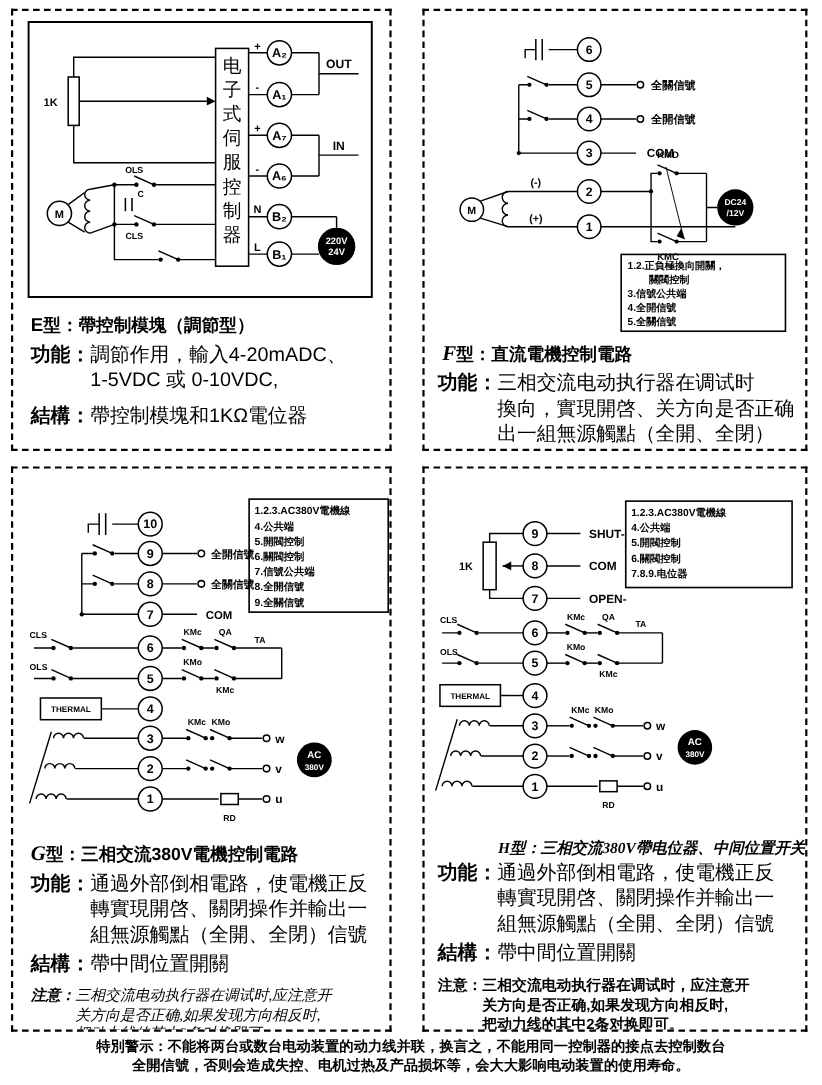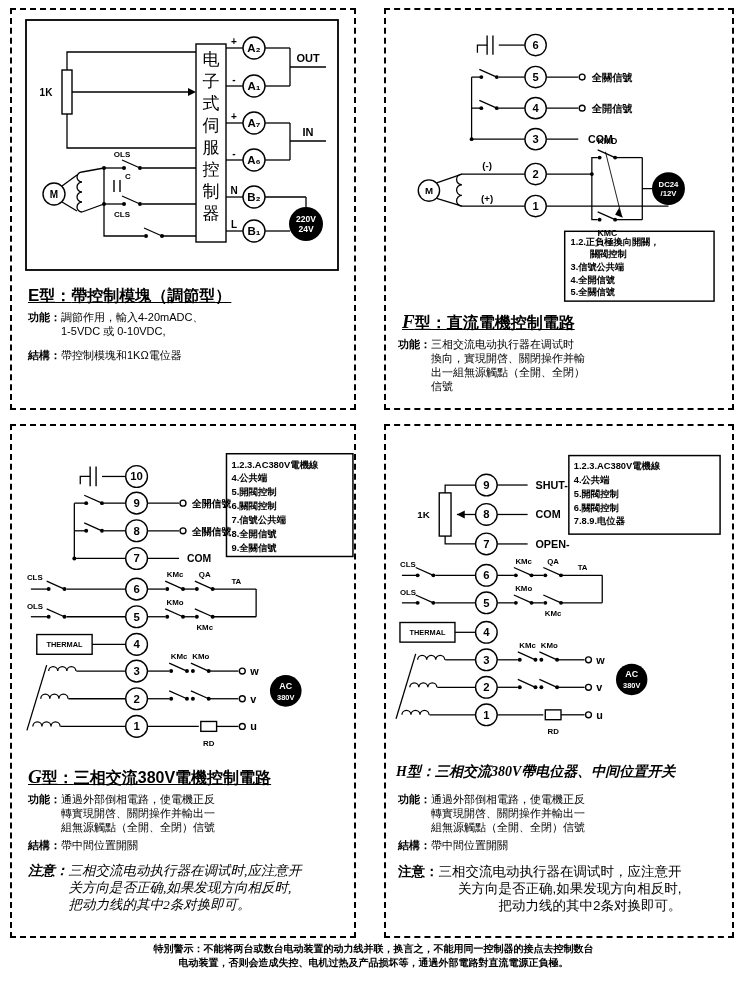--- a/index.html
+++ b/index.html
@@ -25,36 +25,36 @@
   .tnum { font-size:11.5px; font-weight:bold; text-anchor:middle; }
   .lbl  { font-size:10.5px; font-weight:bold; }
   .lbl11{ font-size:11px; font-weight:bold; }
   .sm   { font-size:8px; font-weight:bold; text-anchor:middle; }
   .sms  { font-size:8px; font-weight:bold; }
   .mk   { font-size:10px; font-weight:bold; text-anchor:middle; }
   .cjk  { font-size:17px; text-anchor:middle; }
   .wt   { fill:#fff; text-anchor:middle; font-weight:bold; }
   .ib   { font-size:9.5px; font-weight:bold; }
 
-  .title-row { margin:14px 0 4px 16px; white-space:nowrap;text-decoration:underline; }
+  .title-row { margin:14px 0 4px 16px; white-space:nowrap; }
   .type-letter.plain { font-weight:bold; font-size:17px; }
   .type-letter.fancy { font-family:"Liberation Serif", serif; font-style:italic; font-weight:bold; font-size:19px; }
   .type-suffix, .title-text { font-weight:bold; font-size:16px; }
-  .kai-title { margin:4px 0 12px 10px; }
+  .kai-title { margin:4px 0 2px 10px;text-align:right; }
   .kai-title span { font-family:"Liberation Serif", serif; font-style:italic; font-weight:bold; font-size:14px; }
-  .desc-row { display:flex; margin:2px 0 0 16px; font-size:11px; line-height:1.27; }
+  .desc-row { display:flex; margin:2px 0 0 16px; font-size:18px; line-height:1.27; }
   .desc-label { font-weight:bold; white-space:nowrap; }
   .desc-lines div { white-space:nowrap; }
   .struct-row { margin-top:10px; }
   .note-kai { margin-top:9px; font-family:"Liberation Serif", serif; font-style:italic; font-size:13.5px; }
   .note-kai .desc-label { font-family:"Liberation Serif", serif; }
   .note-bold { margin-top:10px; font-weight:bold; font-size:13.5px; }
-  .note-bold .desc-lines div { font-weight:normal;text-align:right; }
-
-  .warning { position:absolute; left:0; top:942px; width:747px; text-align:center; font-weight:bold; font-size:10px; line-height:1.35; }
+  .note-bold .desc-lines div { font-weight:bold; }
+
+  .warning { position:absolute; left:0; top:942px; width:747px; text-align:center; font-weight:bold; font-size:13px; line-height:1.35; }
   .warning .wlabel { font-weight:bold; }
 </style>
 </head>
 <body>
 
 <div class="page">
 
   <div class="panel" id="panel-e">
     <svg class="diagram" width="316" height="254" viewBox="0 0 316 254">
       <rect x="2" y="2" width="312" height="250" class="comp" style="stroke-width:1.8"></rect>
@@ -263,21 +263,21 @@
         <text class="ib" x="186" y="288">5.全關信號</text>
       </g>
     </svg>
     <div class="title-row" style="margin-top:6px; ">
       <span class="type-letter fancy">F</span><span class="type-suffix">型：</span><span class="title-text">直流電機控制電路</span>
     </div>
     <div class="desc-row" style="margin-left:12px">
       <span class="desc-label">功能：</span>
       <div class="desc-lines">
         <div>三相交流电动执行器在调试时</div>
-        <div>換向，實現開啓、關閉操作并輸</div>
+        <div>換向，實現開啓、关方向是否正确</div>
         <div>出一組無源觸點（全開、全閉）</div>
         <div>信號</div>
       </div>
     </div>
   </div>
 
   <div class="panel" id="panel-g">
     <svg class="diagram" width="342" height="328" viewBox="0 0 346 332">
       <g>
         <circle class="comp" cx="125" cy="45" r="11"></circle>
@@ -605,16 +605,16 @@
       <div class="desc-lines">
         <div>三相交流电动执行器在调试时，应注意开</div>
         <div>关方向是否正确,如果发现方向相反时,</div>
         <div>把动力线的其中2条对换即可。</div>
       </div>
     </div>
   </div>
 
   <div class="warning">
     <div><span class="wlabel">特別警示：</span><span>不能将两台或数台电动装置的动力线并联，换言之，不能用同一控制器的接点去控制数台</span></div>
-    <div>电动装置，否则会造成失控、电机过热及产品损坏等，通過外部電路對直流電源正負極。</div>
+    <div>全開信號，否则会造成失控、电机过热及产品损坏等，会大大影响电动装置的使用寿命。</div>
   </div>
 
 </div>
 
 </body></html>

